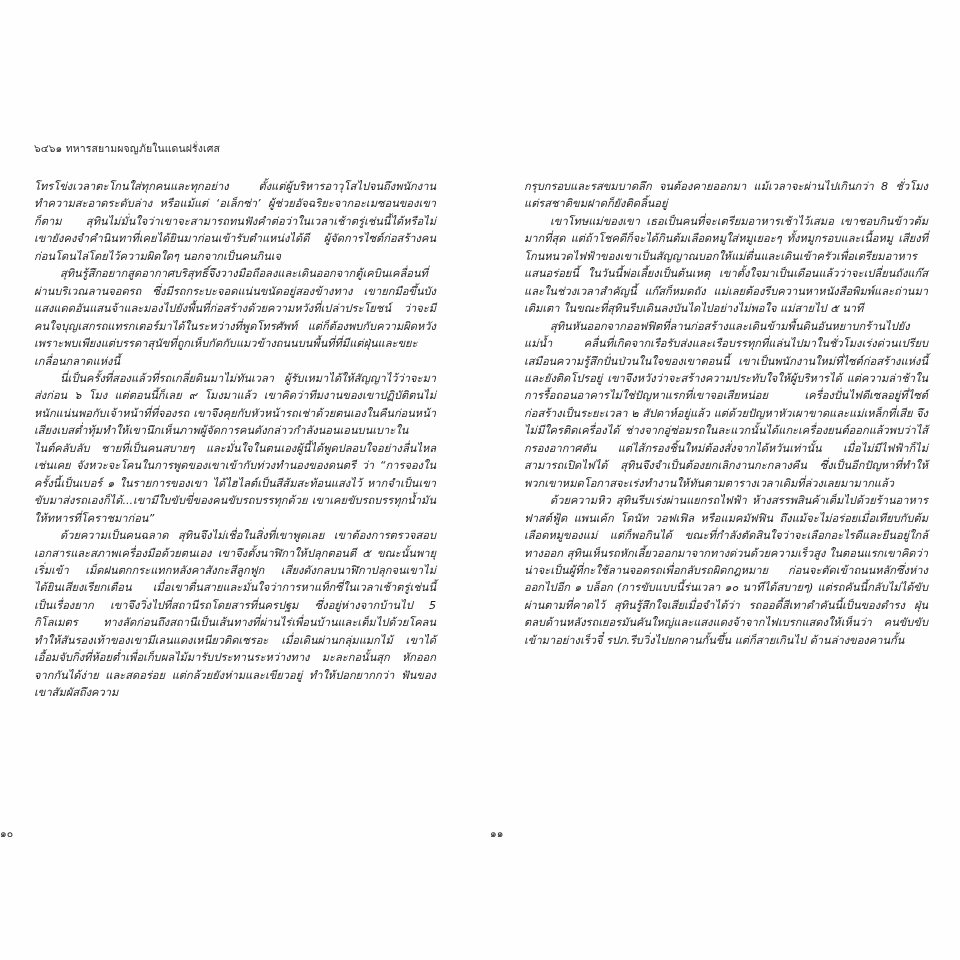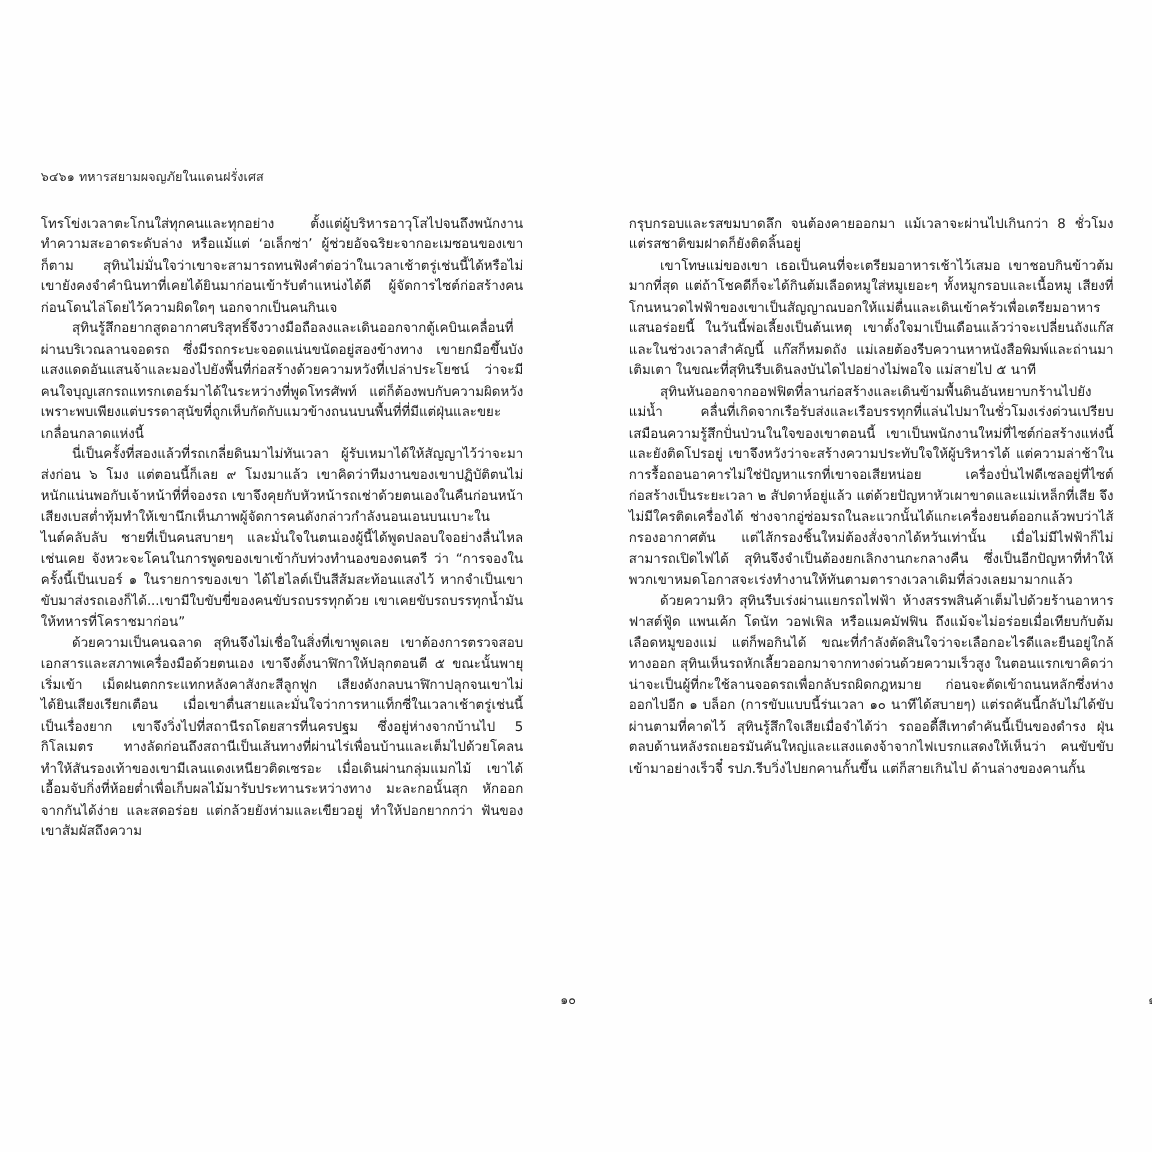--- a/index.html
+++ b/index.html
@@ -50,20 +50,21 @@
   .running-head {
     font-size: 10.5px;
     line-height: 16px;
     color: #2a2a2a;
     letter-spacing: 0.1px;
     height: 22px;
     white-space: nowrap;
   }
   .body-col {
     margin-top: 16px;
+    font-style: italic;
   }
   .para {
     font-size: 11.1px;
     line-height: 17.45px;
     color: #1d1d1d;
     text-align: justify;
     text-justify: inter-character;
     margin: 0;
     word-spacing: 0.1px;
     hyphens: none;
@@ -72,21 +73,21 @@
     text-indent: 26px;
   }
   .para.cont {
     text-indent: 0;
   }
   .folio {
     position: absolute;
     bottom: 118px;
     left: 0;
     width: 100%;
-    text-align: right;
+    text-align: left;
     font-size: 10.5px;
     color: #2a2a2a;
   }
   .page-left .folio { padding-right: 6px; }
   .page-right .folio { padding-left: 10px; }
 </style>
 </head>
 <body>
 
 <div class="page-spread">

